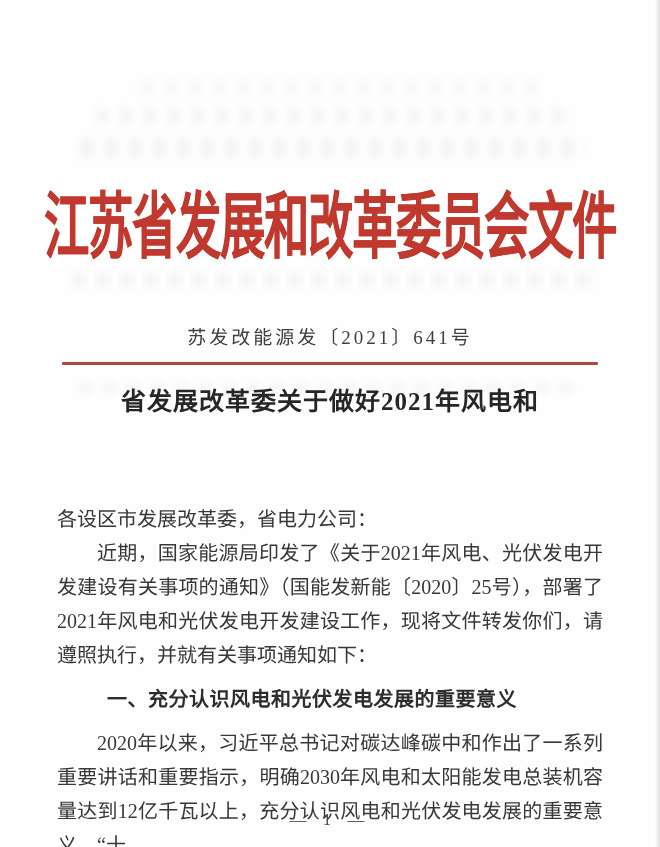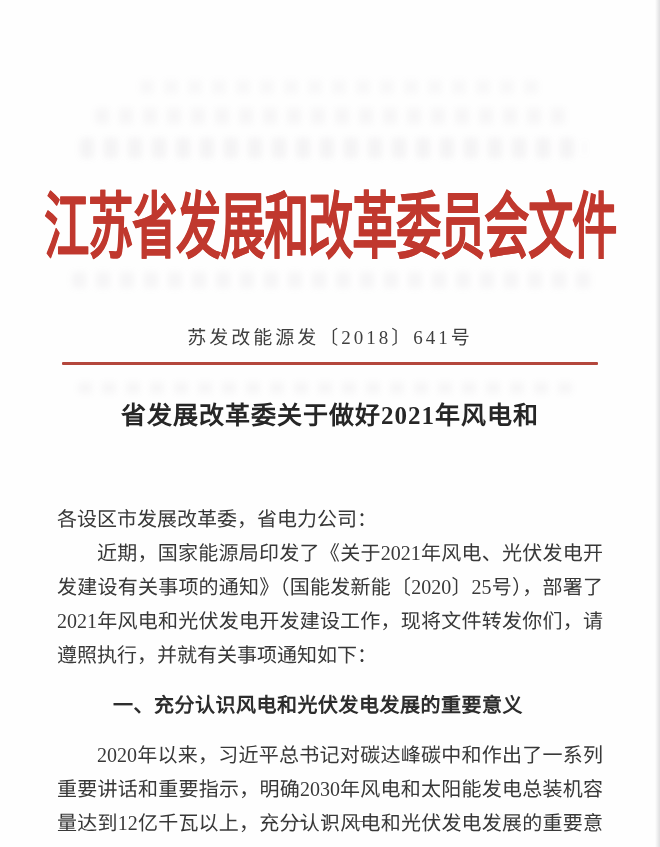--- a/index.html
+++ b/index.html
@@ -86,21 +86,21 @@
     left: 62px;
     width: 536px;
     height: 3px;
     background: #b4473c;
     border-radius: 1px;
   }
 
   
   .doc-title {
     position: absolute;
-    top: 398px;
+    top: 384px;
     left: 40px;
     width: 580px;
     text-align: center;
     font-size: 25px;
     font-weight: bold;
     color: #262626;
     line-height: 36px;
     letter-spacing: 1px;
   }
 
@@ -116,21 +116,21 @@
     text-align: justify;
   }
   .body-text p {
     margin: 0;
     text-indent: 2em;
   }
   .body-text p.salutation {
     text-indent: 0;
   }
   .body-text h3.section-heading {
-    margin: 16px;
+    margin: 10px;
     font-size: 20px;
     line-height: 34px;
     font-weight: bold;
     text-indent: 2em;
     color: #2d2d2d;
     font-family: "Liberation Sans", "DejaVu Sans", sans-serif;
     letter-spacing: 0.5px;
   }
 
   
@@ -154,21 +154,21 @@
   <div class="bleed b2"></div>
   <div class="bleed b3"></div>
   <div class="bleed b4"></div>
   <div class="bleed b5"></div>
   <div class="edge-shade-right"></div>
 
   <div class="masthead-wrap">
     <div class="masthead">江苏省发展和改革委员会文件</div>
   </div>
 
-  <div class="doc-number">苏发改能源发〔2018〕641号</div>
+  <div class="doc-number">苏发改能源发〔2021〕641号</div>
 
   <div class="red-rule"></div>
 
   <div class="doc-title">
     <div>省发展改革委关于做好2021年风电和</div>
   </div>
 
   <div class="body-text">
     <p class="salutation">各设区市发展改革委，省电力公司：</p>
     <p>近期，国家能源局印发了《关于2021年风电、光伏发电开发建设有关事项的通知》（国能发新能〔2020〕25号），部署了2021年风电和光伏发电开发建设工作，现将文件转发你们，请遵照执行，并就有关事项通知如下：</p>

